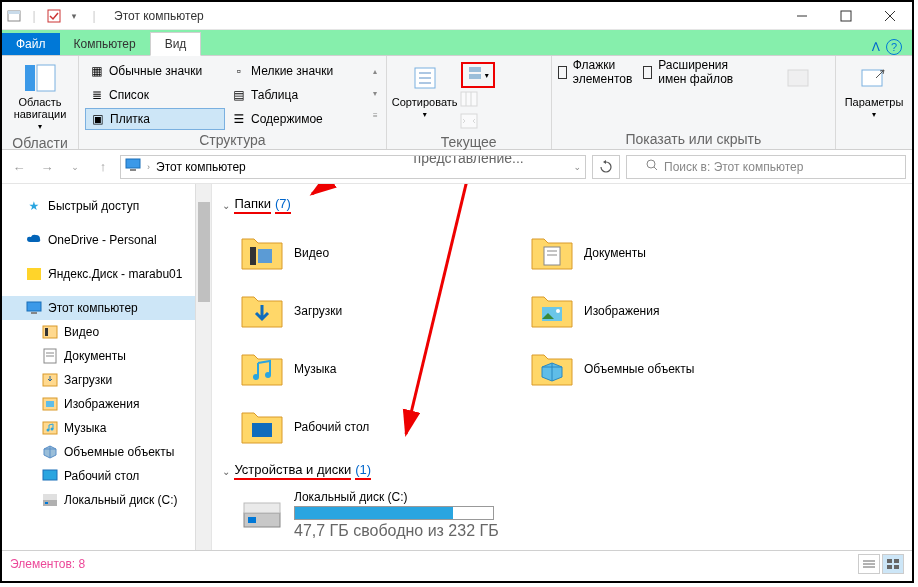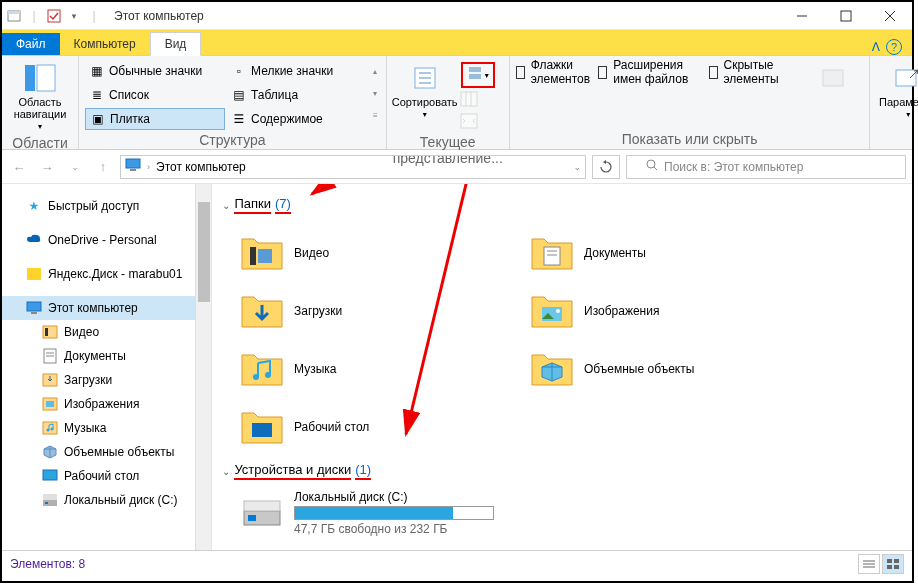--- a/index.html
+++ b/index.html
@@ -6,21 +6,21 @@
 body { background: #fff; overflow: hidden; width: 918px; height: 587px; position: relative; }
 .window { border: 2px solid #000; width: 914px; height: 583px; position: relative; background: #fff; }
 
 .titlebar { height: 28px; background: #fff; display: flex; align-items: center; font-size: 12px; border-bottom: 1px solid #e5e5e5; }
 .titlebar .qat { display: flex; align-items: center; gap: 4px; padding: 0 4px; }
 .titlebar .qat-icon { width: 16px; height: 16px; display: flex; align-items: center; justify-content: center; }
 .titlebar .title-text { margin-left: 8px; color: #333; }
 .titlebar .win-controls { margin-left: auto; display: flex; }
 .titlebar .win-btn { width: 44px; height: 28px; display: flex; align-items: center; justify-content: center; color: #333; }
 
-.ribbon-tabs { height: 26px; display: flex; align-items: flex-end; background: #fde047; border-bottom: 1px solid #d0d0d0; position: relative; }
+.ribbon-tabs { height: 26px; display: flex; align-items: flex-end; background: #86efac; border-bottom: 1px solid #d0d0d0; position: relative; }
 .ribbon-tab { padding: 4px 14px; font-size: 12px; color: #333; cursor: pointer; }
 .ribbon-tab.file { background: #0078d7; color: #fff; }
 .ribbon-tab.active { background: #fff; border: 1px solid #d0d0d0; border-bottom: 1px solid #fff; margin-bottom: -1px; }
 .ribbon-help { margin-left: auto; display: flex; align-items: center; gap: 6px; padding-right: 10px; }
 
 .ribbon-body { height: 94px; background: #f5f6f7; border-bottom: 1px solid #d0d0d0; display: flex; }
 .ribbon-group { border-right: 1px solid #d9d9d9; padding: 4px 6px 2px; display: flex; flex-direction: column; justify-content: space-between; }
 .ribbon-group-content { flex: 1; display: flex; align-items: flex-start; gap: 4px; }
 .ribbon-group-label { text-align: center; font-size: 14px; color: #666; padding-top: 2px; }
 .big-btn { display: flex; flex-direction: column; align-items: center; width: 64px; font-size: 11px; text-align: center; padding: 2px; gap: 2px; }
@@ -55,21 +55,21 @@
 .folder-grid { display: grid; grid-template-columns: 290px 290px; grid-auto-rows: 58px; margin-left: 24px; }
 .folder-item { display: flex; align-items: center; gap: 10px; font-size: 12px; }
 .folder-icon { width: 44px; height: 40px; position: relative; }
 .folder-icon svg { width: 44px; height: 40px; }
 .disk-item { display: flex; align-items: center; gap: 10px; margin-left: 24px; font-size: 12px; }
 .disk-icon { width: 44px; height: 40px; display:flex; align-items:center; justify-content:center; }
 .disk-info { display: flex; flex-direction: column; gap: 2px; }
 .disk-bar { width: 200px; height: 14px; border: 1px solid #999; background: #fff; }
 .disk-bar-fill { height: 100%; background: #2aa5e0; width: 80%; }
 
-.statusbar { height: 26px; border-top: 1px solid #d0d0d0; display: flex; align-items: center; padding: 12px 8px; font-size: 12px; color: #4c1d95; gap: 32px; }
+.statusbar { height: 26px; border-top: 1px solid #d0d0d0; display: flex; align-items: center; padding: 12px 8px; font-size: 12px; color: #ec4899; gap: 32px; }
 .statusbar .stat-right { margin-left: auto; display: flex; gap: 2px; }
 .view-toggle { width: 22px; height: 20px; border: 1px solid #ccc; display: flex; align-items: center; justify-content: center; }
 
 svg { overflow: visible; }
 </style>
 </head>
 <body>
 
 <div class="window">
 
@@ -217,24 +217,20 @@
       <div class="ribbon-group-content" style="gap:12px">
         <div style="display:flex;gap:2px;padding-top:2px">
           <div class="chk-row">
               <span class="box"></span>
               <span>Флажки элементов</span>
             </div>
           <div class="chk-row">
               <span class="box"></span>
               <span>Расширения имен файлов</span>
             </div>
-          <div class="chk-row">
-              <span class="box"></span>
-              <span>Скрытые элементы</span>
-            </div>
         </div>
         <div class="big-btn" style="width:90px;opacity:0.5">
           <span class="bicon">
               <svg width="28" height="24">
                 <rect x="4" y="4" width="20" height="16" fill="#eaeaea" stroke="#bbb"></rect>
               </svg>
             </span>
         </div>
       </div>
       <div class="ribbon-group-label">Показать или скрыть</div>
@@ -485,21 +481,21 @@
               <rect x="4" y="16" width="36" height="14" fill="#c8c8c8" stroke="#888"></rect>
               <rect x="4" y="6" width="36" height="10" fill="#eaeaea" stroke="#bbb"></rect>
               <rect x="8" y="20" width="8" height="6" fill="#0078d7"></rect>
             </svg>
           </span>
         <div class="disk-info">
           <span>Локальный диск (C:)</span>
           <div class="disk-bar">
               <div class="disk-bar-fill"></div>
             </div>
-          <span style="color:#666;font-size:12px">47,7 ГБ свободно из 232 ГБ</span>
+          <span style="color:#666;font-size:16px">47,7 ГБ свободно из 232 ГБ</span>
         </div>
       </div>
     </div>
   </div>
 
   <div class="statusbar">
     <span>Элементов: 8</span>
     <div class="stat-right">
       <div class="view-toggle">
           <svg width="12" height="10">

